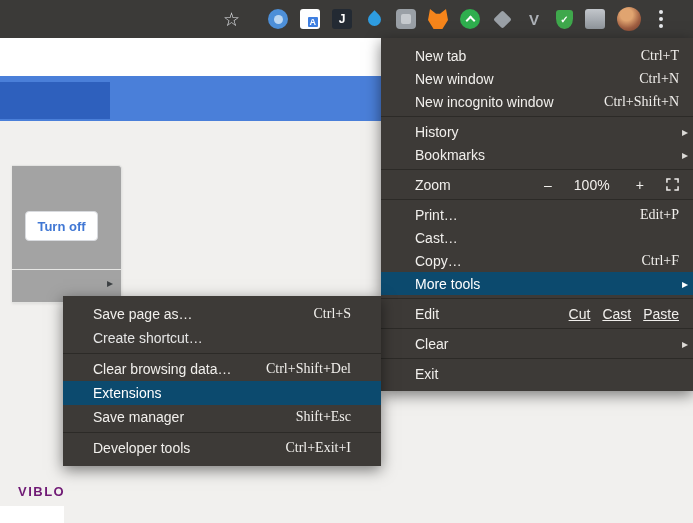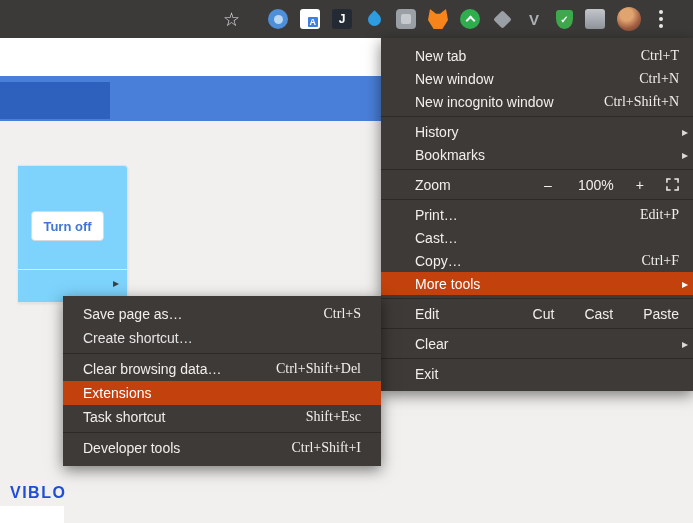--- a/index.html
+++ b/index.html
@@ -49,51 +49,51 @@
   .avatar { width: 24px; height: 24px; border-radius: 50%; flex: 0 0 auto;
             background: radial-gradient(circle at 40% 32%, #e0a470 0 28%, #a05f42 62%, #6e392a 100%); }
   .kebab { width: 16px; height: 20px; display: flex; flex-direction: column;
            align-items: center; justify-content: center; gap: 3px; flex: 0 0 auto; }
   .kebab i { width: 4px; height: 4px; background: #e7e9ec; border-radius: 50%; }
 
   
   .tabstrip { position: absolute; top: 38px; left: 0; width: 381px; height: 38px; background: #ffffff; }
   .banner { position: absolute; top: 76px; left: 0; width: 381px; height: 45px; background: #4a7fd9; }
   .bannerbox { position: absolute; top: 6px; left: 0; width: 110px; height: 37px; background: #2e60bd; }
-  .card { position: absolute; top: 165px; left: 18px; width: 110px; height: 138px;
-          background: #7dd3fc; border: 1px solid #e3e3e1; border-left: none;
+  .card { position: absolute; top: 165px; left: 12px; width: 110px; height: 138px;
+          background: #a3a3a3; border: 1px solid #e3e3e1; border-left: none;
           border-radius: 0 4px 4px 0; box-shadow: 0 1px 3px rgba(0,0,0,.08); }
   .turnoff { position: absolute; top: 45px; left: 13px; width: 73px; height: 30px;
              background: #fff; border: 1px solid #d8dade; border-radius: 4px;
              color: #4077d4; font-size: 13px; font-weight: bold;
              font-family: "Liberation Sans", sans-serif; cursor: pointer; }
   .carddiv { position: absolute; top: 103px; left: 0; width: 100%; height: 1px; background: #e6e6e4; }
   .cardarr { position: absolute; top: 110px; right: 8px; color: #3c4043; font-size: 12px; }
-  .viblo { position: absolute; left: 10px; top: 484px; font-size: 16px; font-weight: bold;
-           letter-spacing: 1.5px; color: #1d4ed8; }
+  .viblo { position: absolute; left: 18px; top: 484px; font-size: 13px; font-weight: bold;
+           letter-spacing: 1.5px; color: #701a75; }
   .bottomwhite { position: absolute; left: 0; top: 506px; width: 64px; height: 17px; background: #fff; }
 
   
   .menu { position: absolute; background: #3d3a37; color: #f1efec; font-size: 14px;
           padding: 6px 0; box-shadow: 0 4px 14px rgba(0,0,0,.5); }
   .menu.main { left: 381px; top: 38px; width: 312px; }
   .menu.sub  { left: 63px;  top: 296px; width: 318px; }
   .mi { display: flex; align-items: center; height: 23px; padding: 0 14px 0 34px;
         position: relative; white-space: nowrap; }
-  .sub .mi { padding: 0 20px; height: 24px; }
+  .sub .mi { padding: 0 30px; height: 24px; }
   .sc { margin-left: auto; font-family: Liberation Serif, serif; }
   .arr { position: absolute; right: 5px; top: 50%; transform: translateY(-50%);
          font-size: 12px; color: #dcdad7; }
-  .mi.hl { background: #c2410c; color: #ffffff; }
+  .mi.hl { background: #0c4a6e; color: #ffffff; }
   .mi.hl .arr { color: #ffffff; }
   .mi.dis { color: #e5e5e5; }
   .sep { height: 1px; background: #2c2a27; margin: 3px 0; }
   .grp { margin-left: auto; display: flex; align-items: center; gap: 22px; }
-  .grp.editgrp { gap: 30px; }
-  .zval { min-width: 40px; text-align: right; }
+  .grp.editgrp { gap: 12px; text-decoration: underline; }
+  .zval { min-width: 40px; text-align: left; }
   .fs { display: flex; align-items: center; }
 </style>
 </head>
 <body>
 
 <div class="tabstrip"></div>
 <div class="banner">
   <div class="bannerbox"></div>
 </div>
 <div class="card">
@@ -206,21 +206,21 @@
     </div>
     <div class="sep"></div>
     <div class="mi">
       <span class="lab">Clear browsing data…</span>
       <span class="sc">Ctrl+Shift+Del</span>
     </div>
     <div class="mi hl">
       <span class="lab">Extensions</span>
     </div>
     <div class="mi">
-      <span class="lab">Task shortcut</span>
+      <span class="lab">Save manager</span>
       <span class="sc">Shift+Esc</span>
     </div>
     <div class="sep"></div>
     <div class="mi">
       <span class="lab">Developer tools</span>
-      <span class="sc">Ctrl+Shift+I</span>
+      <span class="sc">Ctrl+Exit+I</span>
     </div>
   </nav>
 
 </body></html>

